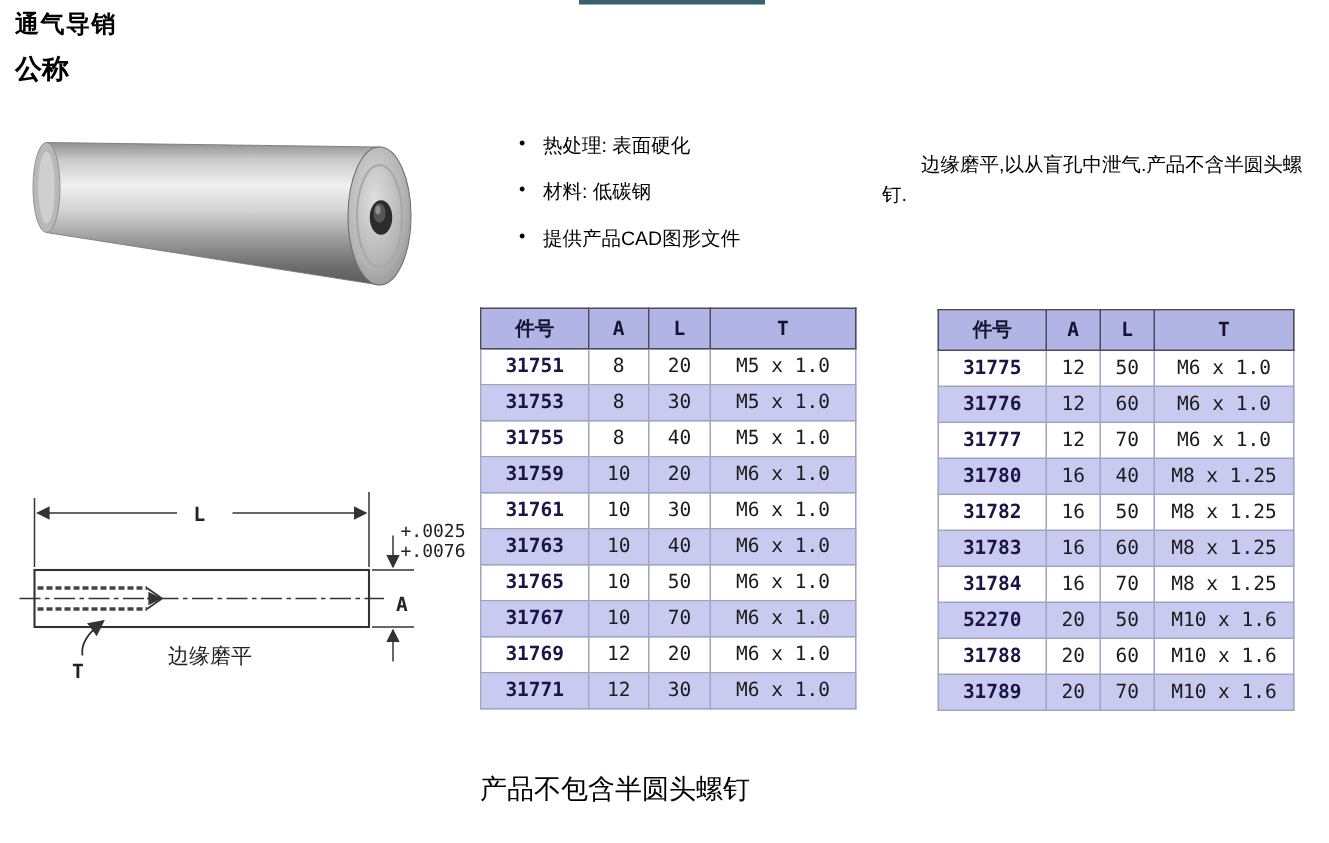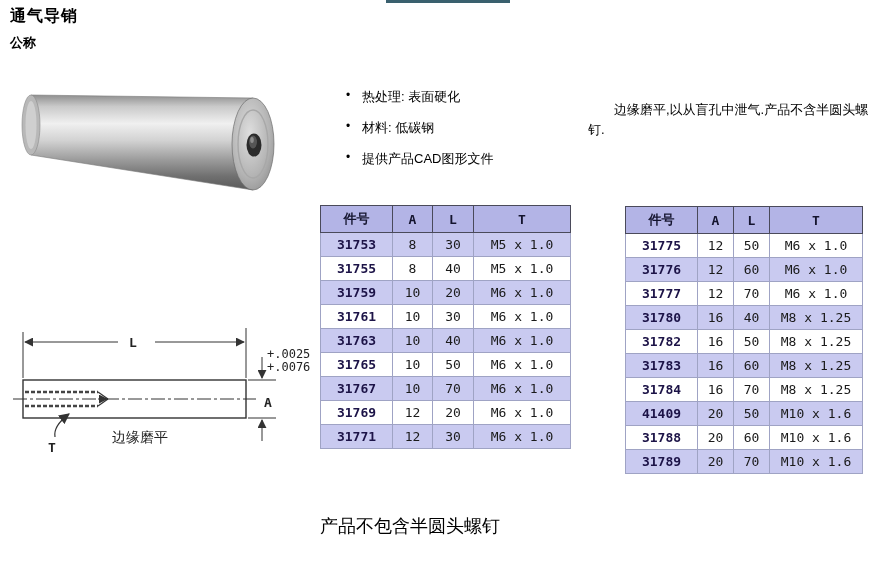--- a/index.html
+++ b/index.html
@@ -10,21 +10,21 @@
     --val:#1a1a1a;
   }
   *{box-sizing:border-box}
   html,body{margin:0;padding:0}
   body{
     width:886px;height:562px;position:relative;background:#fff;overflow:hidden;
     font-family:"Liberation Sans",sans-serif;color:#000;
   }
   .top-bar{position:absolute;left:386px;top:0;width:124px;height:3px;background:var(--top-bar)}
   .page-title{position:absolute;left:10px;top:6px;margin:0;font-size:16px;font-weight:bold;letter-spacing:1px}
-  .page-subtitle{position:absolute;left:10px;top:34px;margin:0;font-size:13px;font-weight:bold}
+  .page-subtitle{position:absolute;left:10px;top:34px;margin:0;font-size:18px;font-weight:bold}
   .photo{position:absolute;left:15px;top:72px}
   .bullets{position:absolute;left:346px;top:88px;margin:0;padding:0;list-style:none}
   .bullets li{font-size:13px;height:14px;margin-bottom:17px;white-space:nowrap}
   .bullets .dot{display:inline-block;width:16px;font-size:12px;vertical-align:top}
   .note{position:absolute;left:588px;top:100px;width:294px;margin:0;font-size:13px;line-height:20px;text-indent:2em}
   .drawing{position:absolute;left:10px;top:325px}
   .drawing text{font-family:"DejaVu Sans Mono",monospace;fill:#222}
   table.spec{position:absolute;border-collapse:collapse;table-layout:fixed;font-size:13px;background:#fff}
   table.spec th{
     background:var(--header-bg);border:1px solid #4a4a5a;font-weight:bold;
@@ -134,20 +134,26 @@
     </colgroup>
   <thead>
     <tr>
       <th>件号</th>
       <th>A</th>
       <th>L</th>
       <th>T</th>
     </tr>
   </thead>
   <tbody>
+      <tr>
+        <td class="partno">31751</td>
+        <td class="val">8</td>
+        <td class="val">20</td>
+        <td class="val">M5 x 1.0</td>
+      </tr>
       <tr class="stripe">
         <td class="partno">31753</td>
         <td class="val">8</td>
         <td class="val">30</td>
         <td class="val">M5 x 1.0</td>
       </tr>
       <tr>
         <td class="partno">31755</td>
         <td class="val">8</td>
         <td class="val">40</td>
@@ -250,21 +256,21 @@
         <td class="val">60</td>
         <td class="val">M8 x 1.25</td>
       </tr>
       <tr>
         <td class="partno">31784</td>
         <td class="val">16</td>
         <td class="val">70</td>
         <td class="val">M8 x 1.25</td>
       </tr>
       <tr class="stripe">
-        <td class="partno">41409</td>
+        <td class="partno">52270</td>
         <td class="val">20</td>
         <td class="val">50</td>
         <td class="val">M10 x 1.6</td>
       </tr>
       <tr>
         <td class="partno">31788</td>
         <td class="val">20</td>
         <td class="val">60</td>
         <td class="val">M10 x 1.6</td>
       </tr>

